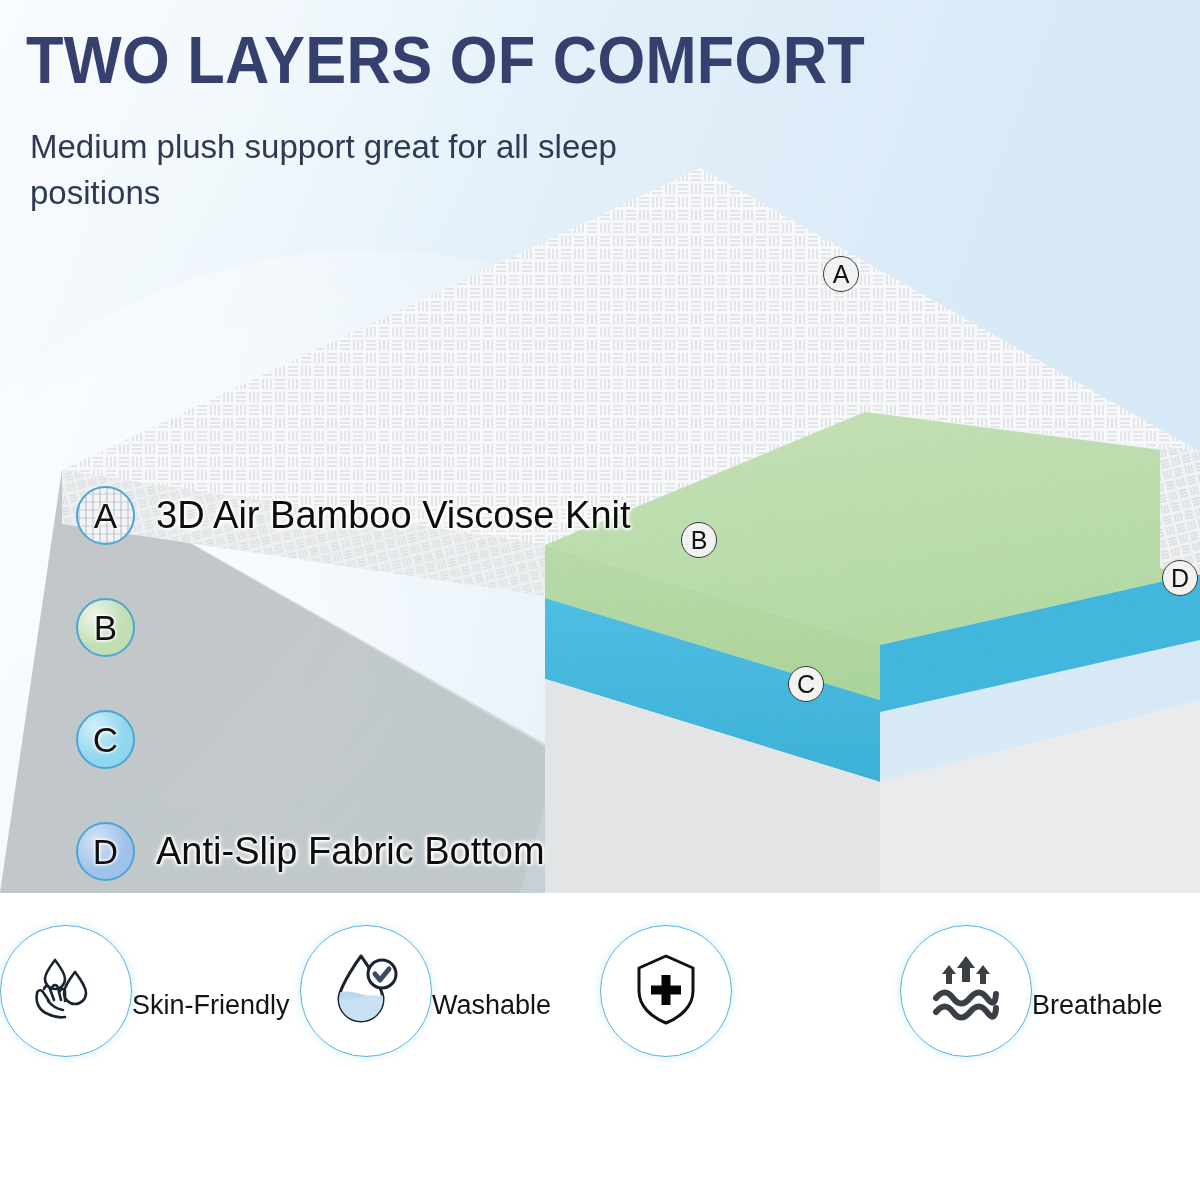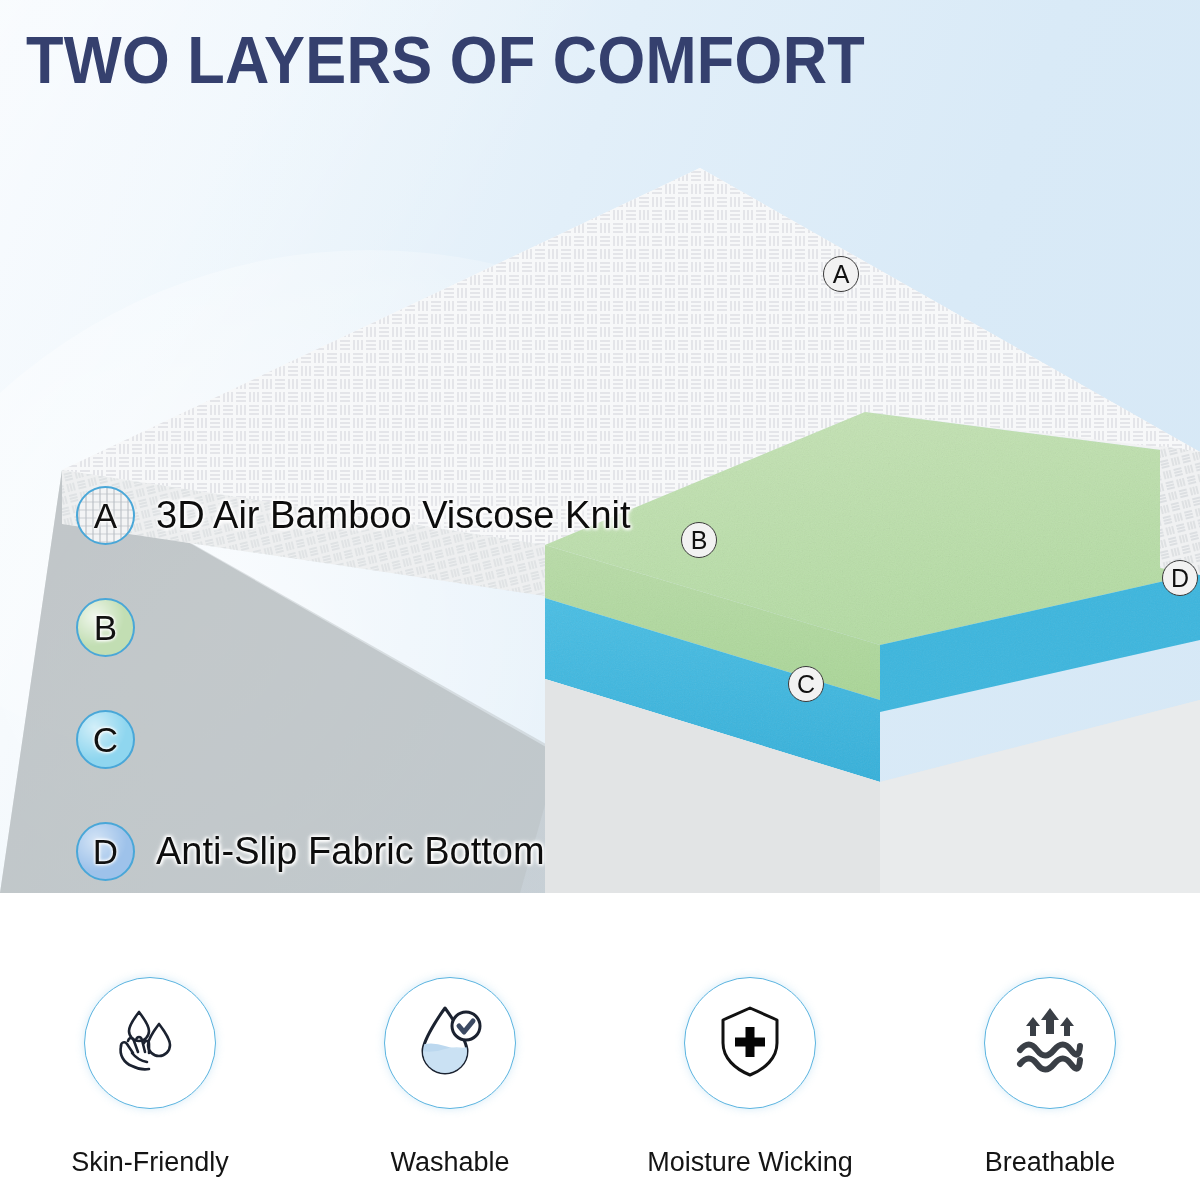--- a/index.html
+++ b/index.html
@@ -83,21 +83,21 @@
     position:absolute;left:80px;top:5px;
     font-size:38px;line-height:48px;color:#0d0d0d;white-space:nowrap;
     text-shadow:0 0 4px #fff,0 0 4px #fff,0 0 6px #fff,1px 1px 3px #fff,-1px -1px 3px #fff;
   }
 
   
   #features{
     position:absolute;left:0;top:893px;width:1200px;height:307px;background:#ffffff;
     display:flex;align-items:flex-start;
   }
-  .feat{flex:1 1 0;display:flex;flex-direction:column;align-items:center;padding-top:84px;gap:10px;}
+  .feat{flex:1 1 0;display:flex;flex-direction:row;align-items:center;padding-top:32px;}
   .feat-circle{
     width:132px;height:132px;border-radius:50%;
     border:1.6px solid #5bb4e0;box-sizing:border-box;background:#fff;
     display:flex;align-items:center;justify-content:center;
     box-shadow:0 0 9px rgba(120,190,230,.30);
   }
   .feat-label{margin-top:28px;font-size:27px;color:#141414;white-space:nowrap;}
 </style>
 </head>
 <body>
@@ -220,20 +220,21 @@
         </g>
       </svg>
     </div>
 
     <div class="marker" id="mk-a">A</div>
     <div class="marker" id="mk-b">B</div>
     <div class="marker" id="mk-c">C</div>
     <div class="marker" id="mk-d">D</div>
 
     <div id="title">TWO LAYERS OF COMFORT</div>
+    <div id="subtitle">Medium plush support great for all sleep positions</div>
 
     <div id="legend">
       <div class="leg-row">
         <div class="leg-dot dot-a">A</div>
         <div class="leg-txt">3D Air Bamboo Viscose Knit</div>
       </div>
       <div class="leg-row">
         <div class="leg-dot dot-b">B</div>
       </div>
       <div class="leg-row">
@@ -292,21 +293,20 @@
 
     <div class="feat">
       <div class="feat-circle">
         <span>
           <svg width="86" height="86" viewBox="0 0 86 86">
             <path d="M43 10 L70 22 L70 45 C70 60 58 71 43 77 C28 71 16 60 16 45 L16 22 Z" fill="#fff" stroke="#111" stroke-width="3" stroke-linejoin="round"></path>
             <path d="M43 29 V59 M28 44 H58" stroke="#050505" stroke-width="9" stroke-linecap="butt"></path>
           </svg>
         </span>
       </div>
-      <div class="feat-label">Moisture Wicking</div>
     </div>
 
     <div class="feat">
       <div class="feat-circle">
         <span>
           <svg width="86" height="86" viewBox="0 0 86 86">
             <g fill="#3a3f46">
               <path d="M43 10 l9 12 h-5 v14 h-8 V22 h-5 Z"></path>
               <path d="M26 19 l7 9 h-4 v10 h-6 V28 h-4 Z"></path>
               <path d="M60 19 l7 9 h-4 v10 h-6 V28 h-4 Z"></path>

